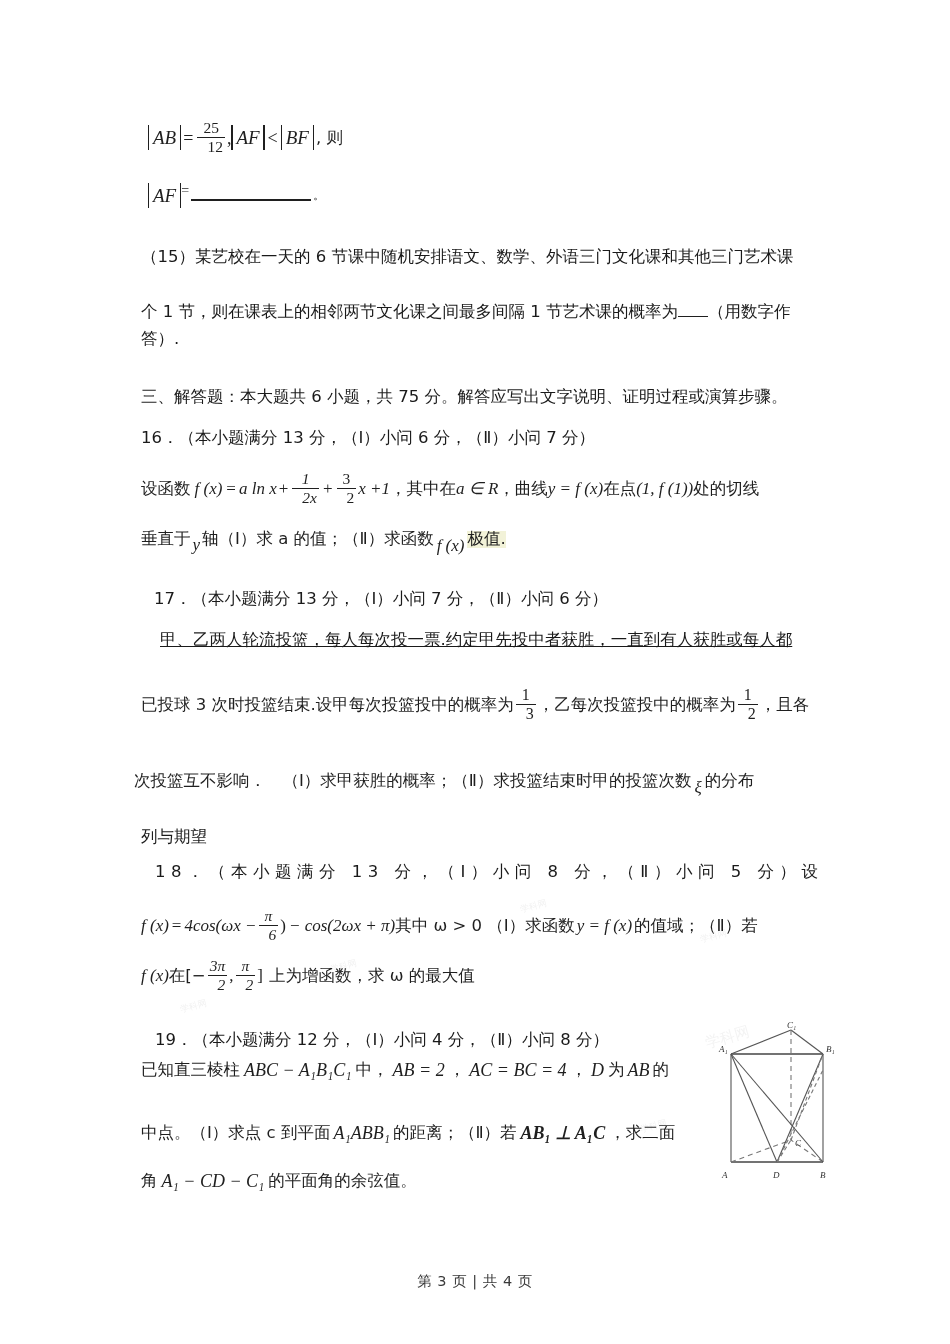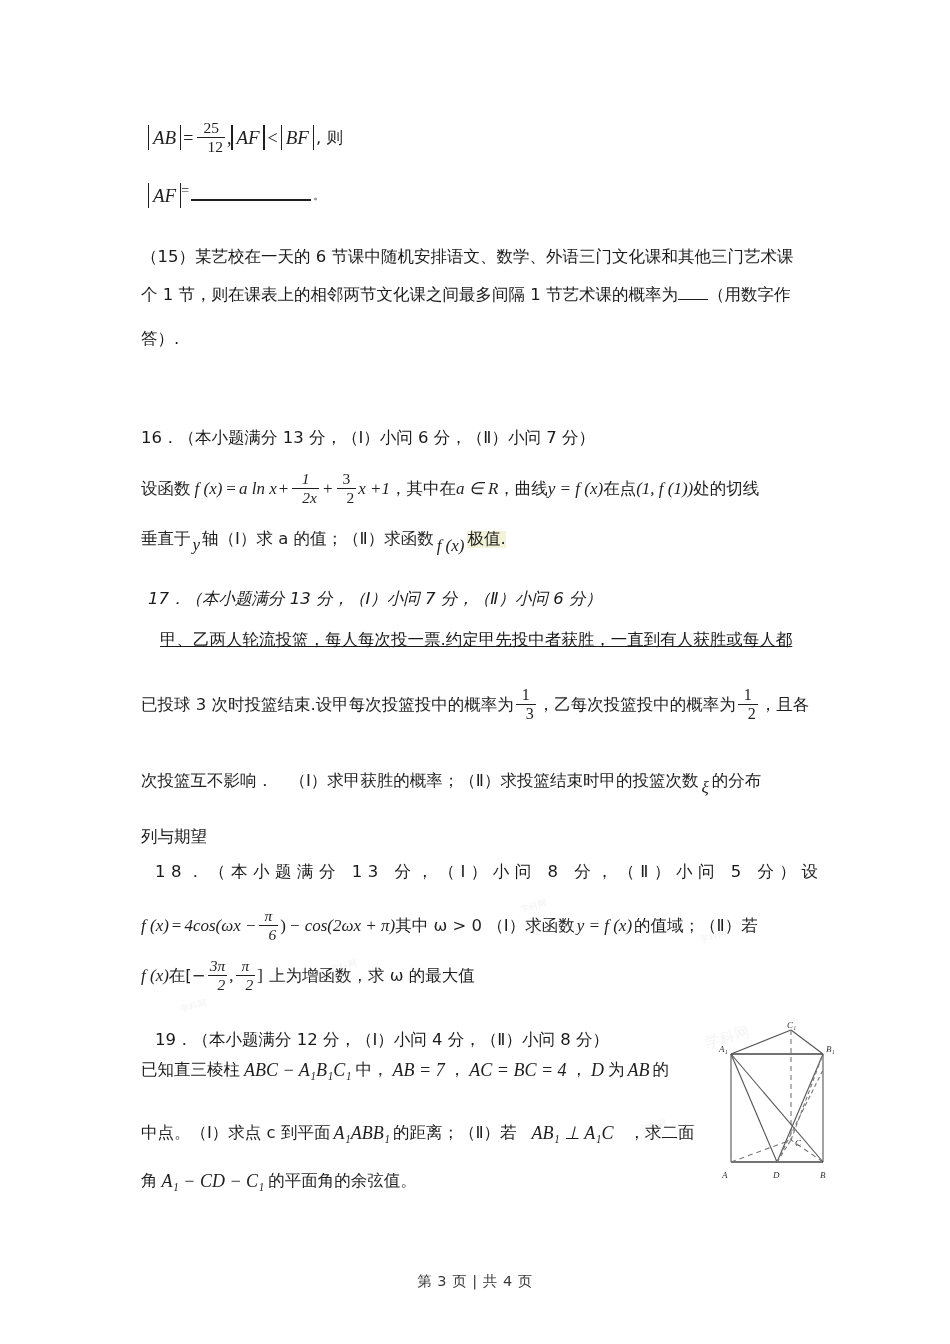--- a/index.html
+++ b/index.html
@@ -167,27 +167,30 @@
   <div class="row mathline" style="left:148px;top:186px;">
     <span class="abs-bar">AF</span>
     <span style="font-size:14px;vertical-align:top;position:relative;top:-5px;">=</span>
     <span class="blank-long"></span>
     <span class="deg">。</span>
   </div>
 
   <div class="row" style="left:141px;top:246px;">
     <span class="cn">（15）</span><span class="cn">某艺校在一天的 6 节课中随机安排语文、数学、外语三门文化课和其他三门艺术课</span>
   </div>
-  <div class="row" style="left:141px;top:284px;">
+  <div class="row" style="left:141px;top:301px;">
     <span class="cn">个 1 节，则在课表上的相邻两节文化课之间最多间隔 1 节艺术课的概率为</span><span class="blank-ul" style="width:30px;"></span><span class="cn">（用数字作</span>
   </div>
   <div class="row" style="left:141px;top:328px;">
     <span class="cn">答）.</span>
   </div>
 
+  <div class="row" style="left:141px;top:386px;">
+    <span class="cn">三、解答题：本大题共 6 小题，共 75 分。解答应写出文字说明、证明过程或演算步骤。</span>
+  </div>
 
   <div class="row" style="left:141px;top:427px;">
     <span class="cn">16．（本小题满分 13 分，（Ⅰ）小问 6 分，（Ⅱ）小问 7 分）</span>
   </div>
 
   <div class="row mathline" style="left:141px;top:471px;font-size:17px;">
     <span class="cn">设函数</span>
     <span class="it" style="margin:0 4px;">f (x)</span>
     <span>=</span>
     <span class="it" style="margin-left:3px;">a ln x</span>
@@ -214,21 +217,21 @@
   </div>
 
   <div class="row mathline" style="left:141px;top:531px;">
     <span class="cn">垂直于</span>
     <span class="it" style="font-size:17px;position:relative;top:5px;margin:0 2px;">y</span>
     <span class="cn">轴（Ⅰ）求 a 的值；（Ⅱ）求函数</span>
     <span class="it" style="font-size:17px;position:relative;top:6px;margin:0 3px;">f (x)</span>
     <span class="cn hl">极值.</span>
   </div>
 
-  <div class="row" style="left:148px;top:588px;font-style:italic;">
+  <div class="row" style="left:154px;top:588px;">
     <span class="cn">17．（本小题满分 13 分，（Ⅰ）小问 7 分，（Ⅱ）小问 6 分）</span>
   </div>
   <div class="row" style="left:160px;top:629px;text-decoration:underline;">
     <span class="cn">甲、乙两人轮流投篮，每人每次投一票.约定甲先投中者获胜，一直到有人获胜或每人都</span>
   </div>
 
   <div class="row mathline" style="left:141px;top:687px;">
     <span class="cn">已投球 3 次时投篮结束.设甲每次投篮投中的概率为</span>
     <span class="frac" style="font-size:16px;">
       <span class="num">1</span>
@@ -237,21 +240,21 @@
     </span>
     <span class="cn">，乙每次投篮投中的概率为</span>
     <span class="frac" style="font-size:16px;">
       <span class="num">1</span>
       <span class="bar"></span>
       <span class="den">2</span>
     </span>
     <span class="cn">，且各</span>
   </div>
 
-  <div class="row mathline" style="left:141px;top:773px;">
+  <div class="row mathline" style="left:134px;top:773px;">
     <span class="cn">次投篮互不影响．　（Ⅰ）求甲获胜的概率；（Ⅱ）求投篮结束时甲的投篮次数</span>
     <span class="it" style="font-size:17px;position:relative;top:6px;margin:0 3px;">ξ</span>
     <span class="cn">的分布</span>
   </div>
 
   <div class="row" style="left:141px;top:826px;">
     <span class="cn">列与期望</span>
   </div>
 
   <div class="row" style="left:155px;top:861px;">
@@ -293,35 +296,35 @@
   </div>
 
   <div class="row" style="left:155px;top:1029px;">
     <span class="cn">19．（本小题满分 12 分，（Ⅰ）小问 4 分，（Ⅱ）小问 8 分）</span>
   </div>
 
   <div class="row mathline" style="left:141px;top:1061px;">
     <span class="cn">已知直三棱柱</span>
     <span class="it" style="margin:0 4px;">ABC − A₁B₁C₁</span>
     <span class="cn">中，</span>
-    <span class="it" style="margin:0 4px;">AB = 7</span>
+    <span class="it" style="margin:0 4px;">AB = 2</span>
     <span class="cn">，</span>
     <span class="it" style="margin:0 4px;">AC = BC = 4</span>
     <span class="cn">，</span>
     <span class="it" style="margin:0 4px;">D</span>
     <span class="cn">为</span>
     <span class="it" style="margin:0 3px;">AB</span>
     <span class="cn">的</span>
   </div>
 
   <div class="row mathline" style="left:141px;top:1124px;">
     <span class="cn">中点。（Ⅰ）求点 c 到平面</span>
     <span class="it" style="margin:0 3px;font-style:italic;">A₁ABB₁</span>
     <span class="cn">的距离；（Ⅱ）若</span>
-    <span class="it" style="margin:0 15px;">AB₁ ⊥ A₁C</span>
+    <span class="it" style="margin:0 4px;font-weight:bold;">AB₁ ⊥ A₁C</span>
     <span class="cn">，求二面</span>
   </div>
 
   <div class="row mathline" style="left:141px;top:1172px;">
     <span class="cn">角</span>
     <span class="it" style="margin:0 4px;">A₁ − CD − C₁</span>
     <span class="cn">的平面角的余弦值。</span>
   </div>
 
   <div class="figure">

